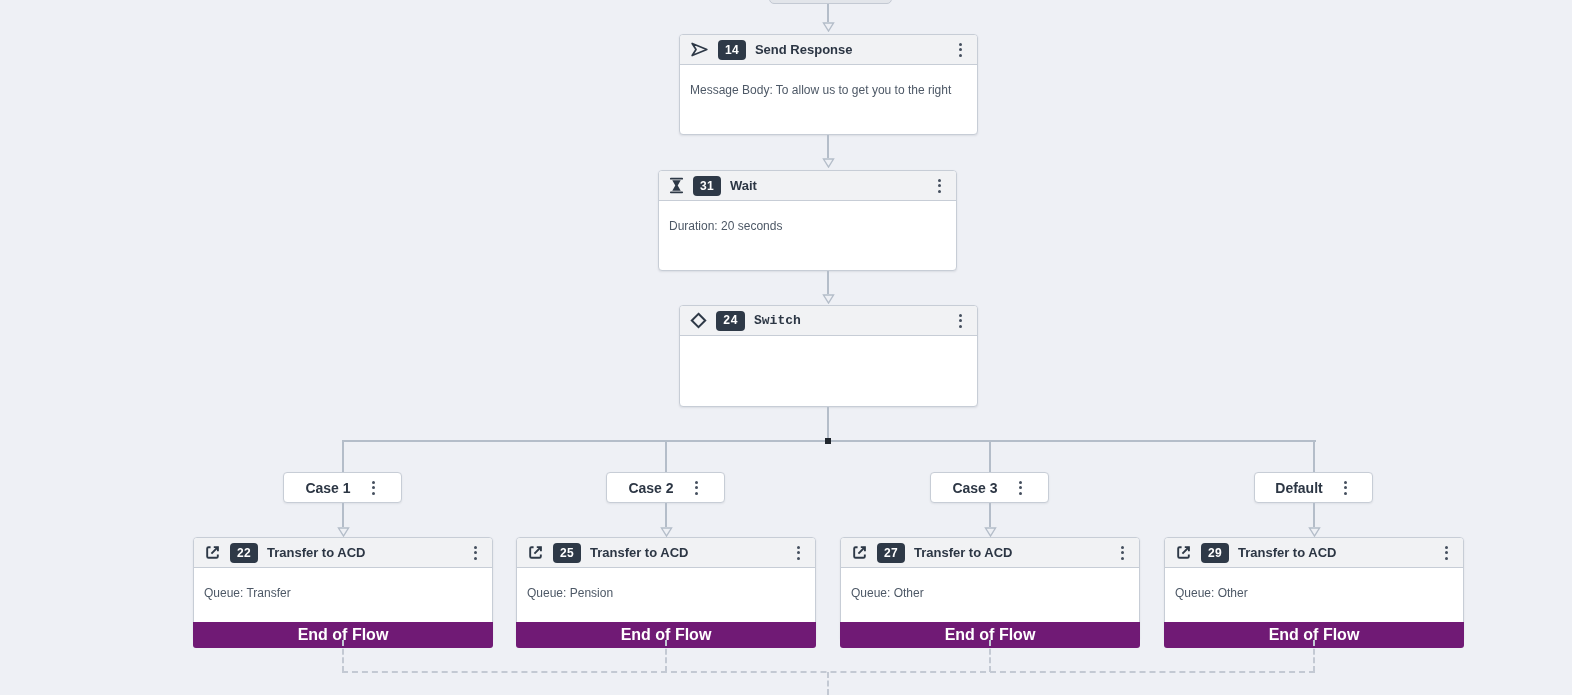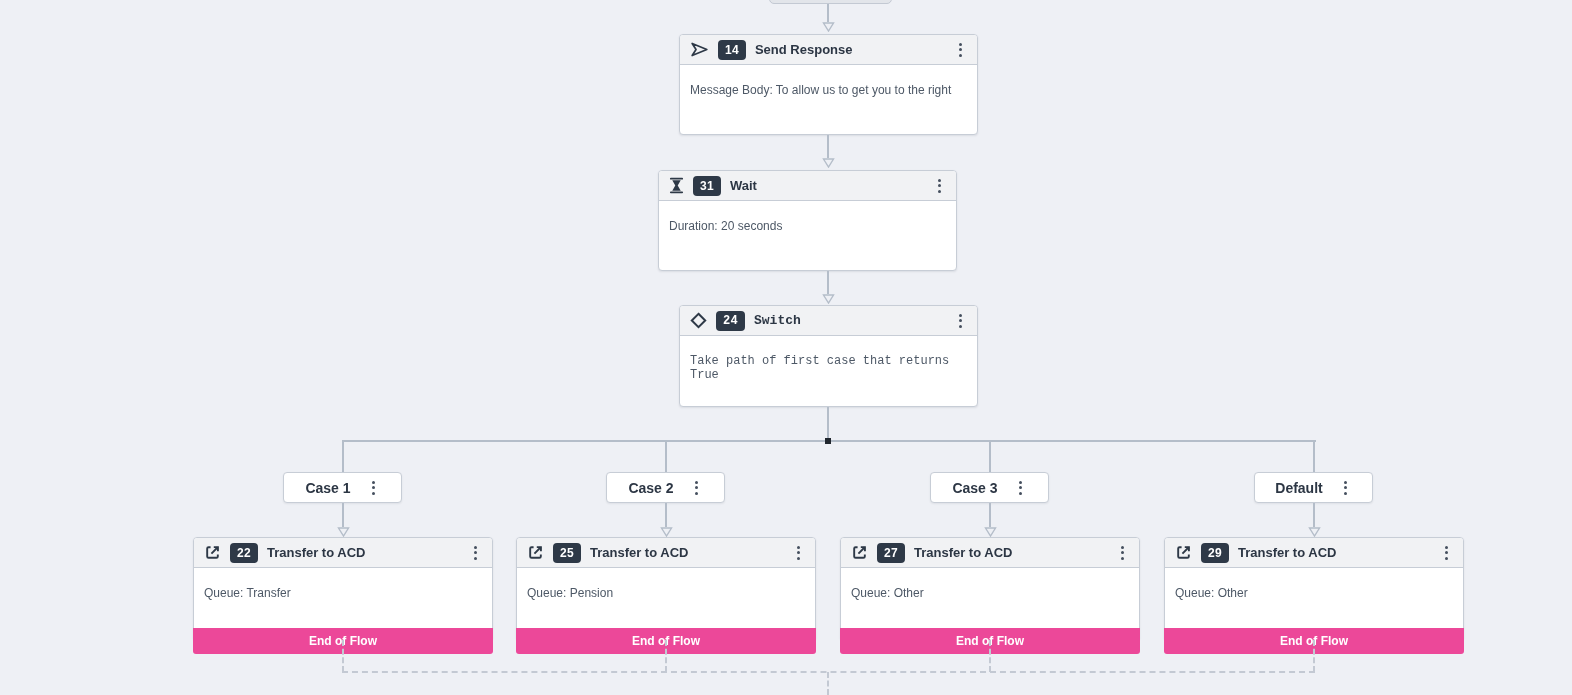--- a/index.html
+++ b/index.html
@@ -24,23 +24,23 @@
     background:#2e3947; color:#ffffff; font-size:12px; font-weight:bold;
     line-height:1; padding:4px 7px; border-radius:4px; letter-spacing:.3px;
   }
   .node-title { font-size:13px; font-weight:bold; color:#2c3644; }
   .kebab { margin-left:auto; display:flex; flex-direction:column; gap:2.5px; padding:4px 5px; cursor:pointer; }
   .kebab i { width:3px; height:3px; border-radius:50%; background:#454f5e; }
   .node-body {
     flex:1; padding:18px 10px; font-size:12px; color:#4d5866; text-align:left;
   }
   .node-footer {
-    flex:0 0 26px; background:#ec4899; color:#ffffff; font-size:12px; font-weight:bold;
+    flex:0 0 26px; background:#701a75; color:#ffffff; font-size:16px; font-weight:bold;
     display:flex; align-items:center; justify-content:center;
-    border-radius:0 0 3px 3px; margin:10px -1px -1px -1px;
+    border-radius:0 0 3px 3px; margin:4px -1px -1px -1px;
   }
 
   
   .case-label {
     position:absolute; width:119px; height:31px; background:#ffffff;
     border:1px solid #c7cdd6; border-radius:4px;
     box-shadow:0 1px 2px rgba(40,50,65,.08);
     display:flex; align-items:center; justify-content:center; gap:16px;
   }
   .case-label .txt { font-size:14px; font-weight:bold; color:#2c3644; }
@@ -127,21 +127,20 @@
           </svg>
       </span>
       <span class="badge">24</span>
       <span class="node-title">Switch</span>
       <span class="kebab">
           <i></i>
           <i></i>
           <i></i>
         </span>
     </div>
-    <div class="node-body">Take path of first case that returns True</div>
   </div>
 
   <div class="vline" style="left:827px; top:407px; height:34px;"></div>
   <div class="hline" style="left:342px; top:440px; width:974px;"></div>
   <div class="jdot" style="left:825px; top:438px;"></div>
 
   <div class="vline" style="left:342px; top:440px; height:33px;"></div>
   <div class="case-label" style="left:283px; top:472px;">
     <span class="txt">Case 1</span>
     <span class="kebab">

